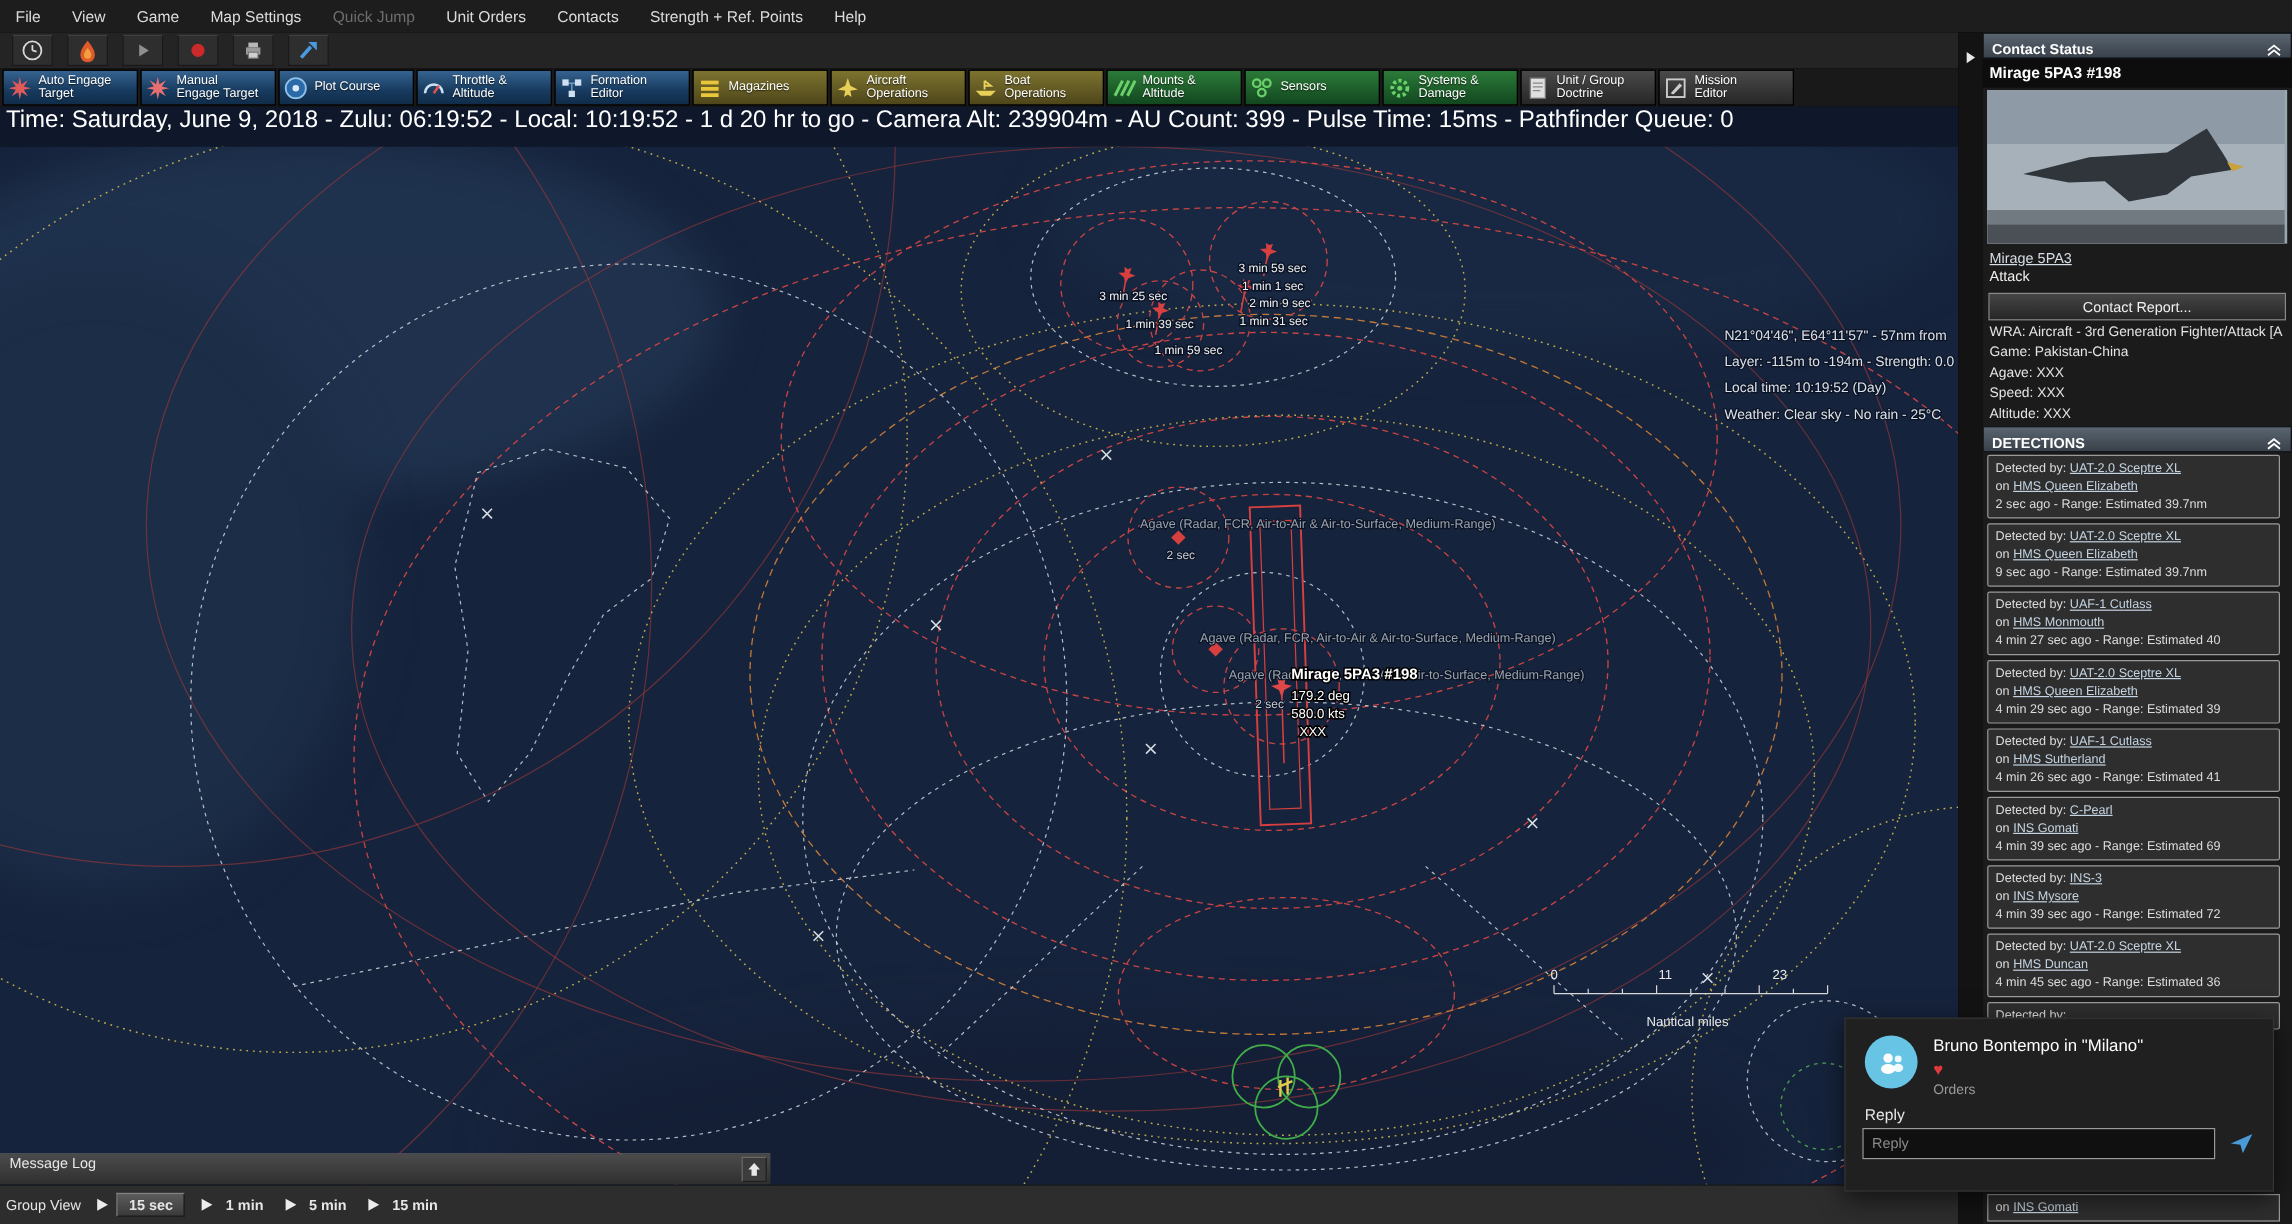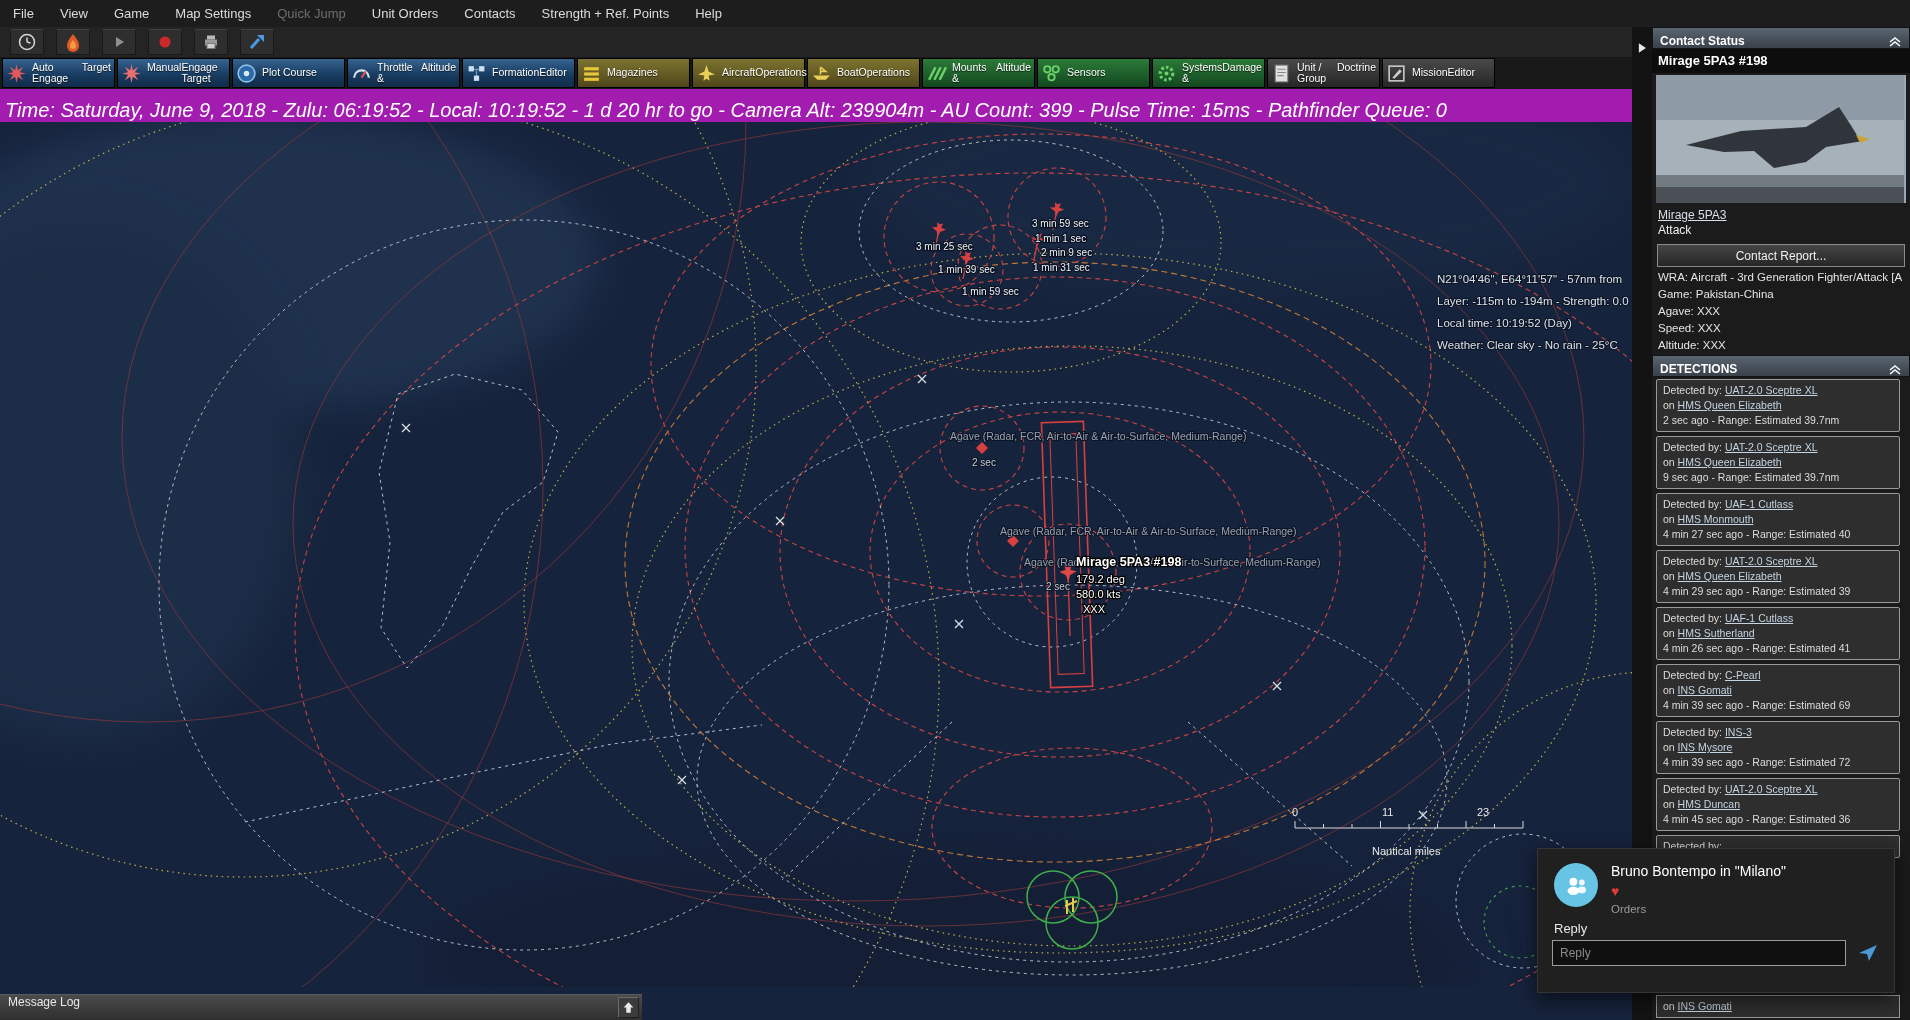--- a/index.html
+++ b/index.html
@@ -24,25 +24,25 @@
 
   
   .ribbon { height:32px; background:#191919; display:flex; gap:2px; padding:1px 0 1px 2px; }
   .rib-btn { width:113px; display:flex; align-items:center; gap:5px; padding:2px 3px;
              color:#fff; font-size:10.5px; line-height:11.5px; border:1px solid #000; }
   .rib-blue  { background:linear-gradient(#356390,#173a5e 60%,#102c49); }
   .rib-olive { background:linear-gradient(#7d7330,#4e461a); }
   .rib-green { background:linear-gradient(#2b7a38,#12471f); }
   .rib-gray  { background:linear-gradient(#4a4a4a,#262626); }
   .rib-ico { flex:0 0 21px; height:21px; }
-  .rib-lbl { display:flex; flex-direction:row; text-shadow:0 1px 1px rgba(0,0,0,.7); }
-
-  
-  .time-bar { height:33px; background:#a21caf; color:#fff; font-size:20px; display:flex;
-              align-items:flex-end; padding-left:5px; white-space:nowrap;font-style:italic; }
+  .rib-lbl { display:flex; flex-direction:column; text-shadow:0 1px 1px rgba(0,0,0,.7); }
+
+  
+  .time-bar { height:33px; background:#0f172a; color:#fff; font-size:20px; display:flex;
+              align-items:flex-start; padding-left:5px; white-space:nowrap; }
 
   
   .map-wrap { position:relative; flex:1; background:#16233c; overflow:hidden; }
   .map-svg { position:absolute; left:0; top:0; }
   .e-red   { stroke:#c84444; fill:none; stroke-dasharray:5 4; stroke-width:1.1; }
   .e-red-s { stroke:#a03838; fill:none; stroke-width:1; opacity:.6; }
   .e-yel   { stroke:#bfae4e; fill:none; stroke-dasharray:1.5 4; stroke-width:1.2; }
   .e-wht   { stroke:#c9ced6; fill:none; stroke-dasharray:3 4; stroke-width:1; opacity:.9; }
   .e-org   { stroke:#c07838; fill:none; stroke-dasharray:6 4; stroke-width:1.1; }
   .e-grn   { stroke:#49a050; fill:none; stroke-dasharray:3 4; stroke-width:1.1; }
@@ -432,20 +432,39 @@
         <div class="msg-log">
           <span>Message Log</span>
           <div class="msg-log-btn">
             <svg width="15" height="15" viewBox="0 0 20 20">
               <path d="M10,3 L16.5,10 H13 V17 H7 V10 H3.5 Z" fill="#e8e8e8"></path>
             </svg>
           </div>
         </div>
       </div>
 
+      <div class="bottom-bar">
+        <span>Group View</span>
+        <span class="speed-item">
+          <span class="play-tri"></span>
+          <span class="speed-sel">15 sec</span>
+        </span>
+        <span class="speed-item">
+          <span class="play-tri"></span>
+          <span class="speed-plain">1 min</span>
+        </span>
+        <span class="speed-item">
+          <span class="play-tri"></span>
+          <span class="speed-plain">5 min</span>
+        </span>
+        <span class="speed-item">
+          <span class="play-tri"></span>
+          <span class="speed-plain">15 min</span>
+        </span>
+      </div>
     </div>
 
     <div class="side-strip">
       <div class="strip-btn">
         <svg width="12" height="14" viewBox="0 0 14 18">
           <polygon points="3,3 12,9 3,15" fill="#e8e8e8"></polygon>
         </svg>
       </div>
     </div>
 

